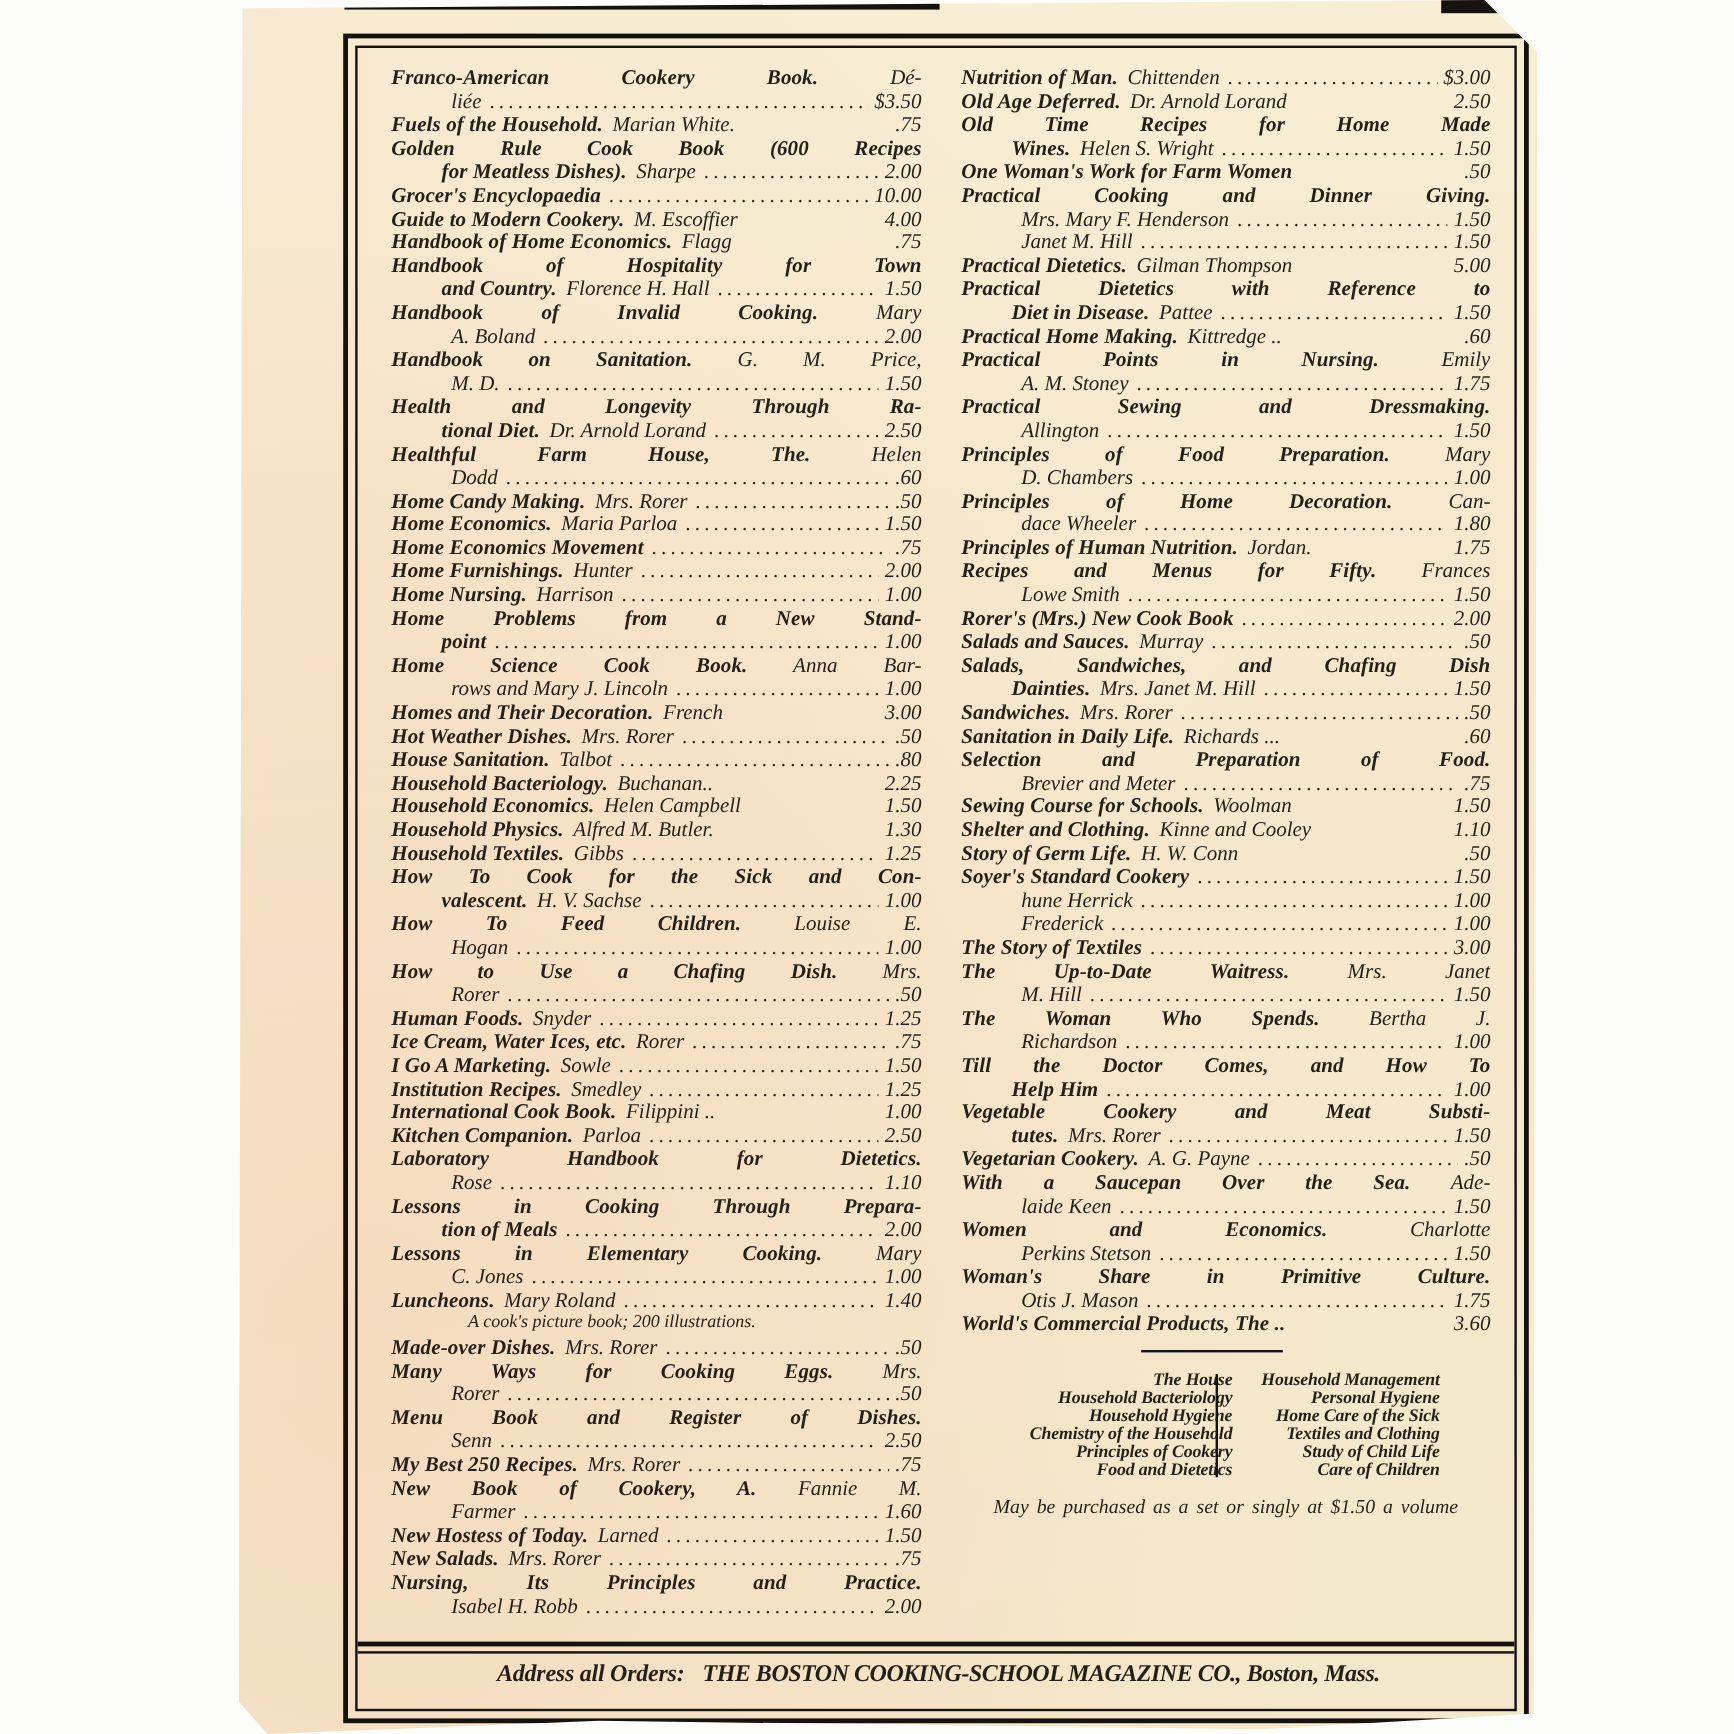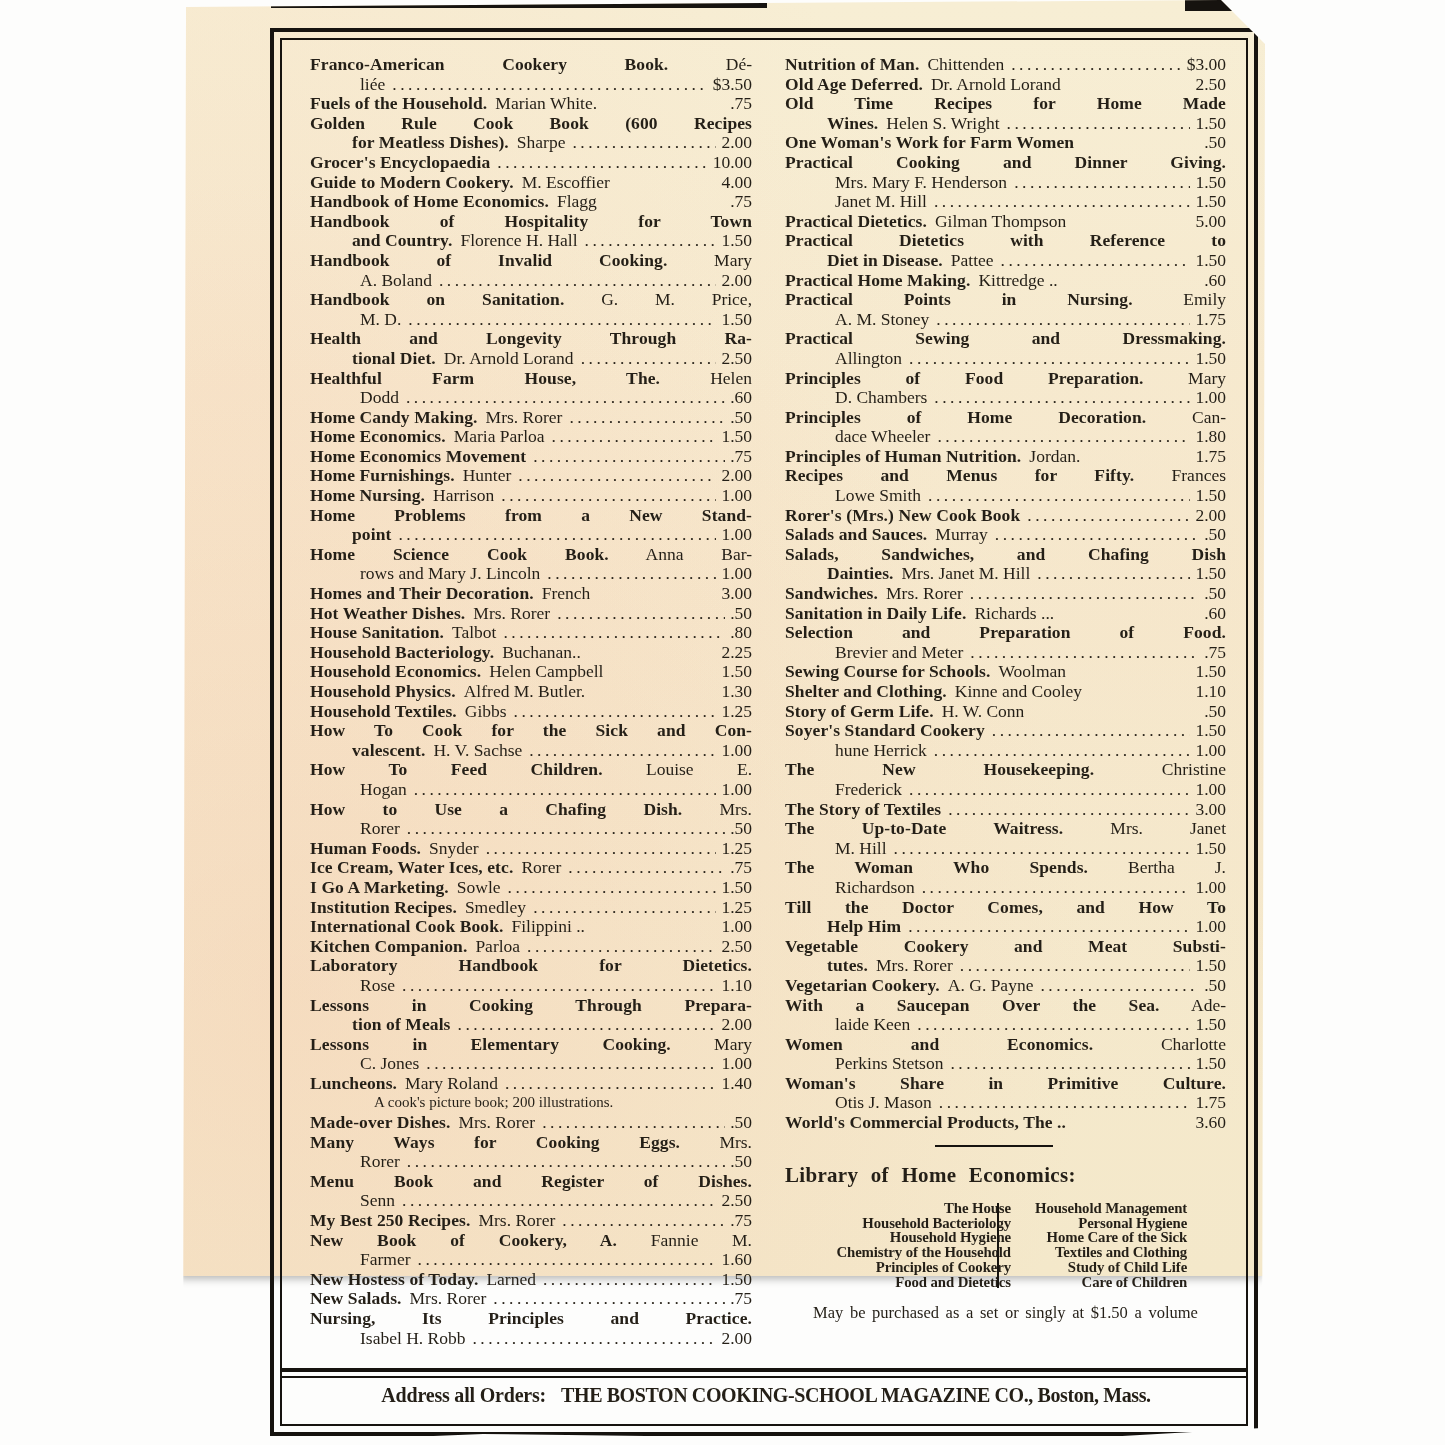--- a/index.html
+++ b/index.html
@@ -1,29 +1,30 @@
 <!DOCTYPE html>
 <html><head>
 <meta charset="utf-8">
 <style>
   html,body{margin:0;padding:0;}
   body{background:#ffffff;font-family:"Liberation Serif", serif;}
   #stage{position:relative;width:1445px;height:1445px;background:#fdfdfc;overflow:hidden;}
 
   
   #paper{
-    position:absolute;left:183px;top:0;width:1082px;height:1276px;
+    position:absolute;left:199px;top:0;width:1082px;height:1445px;
     background:
       radial-gradient(ellipse at 10% 78%, rgba(246,200,172,.40), transparent 58%),
       radial-gradient(ellipse at 4% 30%, rgba(248,210,185,.30), transparent 50%),
       radial-gradient(ellipse at 92% 45%, rgba(247,214,188,.22), transparent 55%),
       linear-gradient(#f7eed4, #f4e8ca);
     clip-path:polygon(3px 7px,1038px 0px,1082px 44px,1079px 1428px,852px 1441px,300px 1434px,24px 1445px,0px 1418px);
     box-shadow:-4px 3px 8px rgba(0,0,0,.28);
     color:#241f17;
+    font-style:italic;
   }
 
   
   .top-remnant{position:absolute;background:#16130f;}
   #remnant-a{left:88px;top:0;width:496px;height:8px;}
   #remnant-b{left:1002px;top:0;width:62px;height:11px;}
 
   
   #frame{position:absolute;left:87px;top:28px;width:980px;height:1400px;border:4px solid #16130f;}
   #frame-inner{position:absolute;inset:6px;border:2.5px solid #16130f;pointer-events:none;}
@@ -459,21 +460,20 @@
             <div class="line">
               <span class="t"><span class="b">Soyer's Standard Cookery</span></span>
               <span class="lead">......................................................................</span>
               <span class="price">1.50</span>
             </div>
             <div class="line ind">
               <span class="t"><span class="r">hune Herrick</span></span>
               <span class="lead">......................................................................</span>
               <span class="price">1.00</span>
             </div>
-            <div class="line just"><span class="b">The New Housekeeping.</span> <span class="r">Christine</span></div>
             <div class="line ind">
               <span class="t"><span class="r">Frederick</span></span>
               <span class="lead">......................................................................</span>
               <span class="price">1.00</span>
             </div>
             <div class="line">
               <span class="t"><span class="b">The Story of Textiles</span></span>
               <span class="lead">......................................................................</span>
               <span class="price">3.00</span>
             </div>
@@ -526,21 +526,20 @@
             </div>
             <div class="line">
               <span class="t"><span class="b">World's Commercial Products, The ..</span></span>
               <span class="lead"></span>
               <span class="price">3.60</span>
             </div>
           </div>
 
         <div id="library">
           <div id="library-rule"></div>
-          <div id="library-heading">Library of Home Economics:</div>
           <div id="library-cols">
             <div id="lib-col-1" class="lib-col">
                 <div>The House</div>
                 <div>Household Bacteriology</div>
                 <div>Household Hygiene</div>
                 <div>Chemistry of the Household</div>
                 <div>Principles of Cookery</div>
                 <div>Food and Dietetics</div>
               </div>
             <div id="lib-divider"></div>

